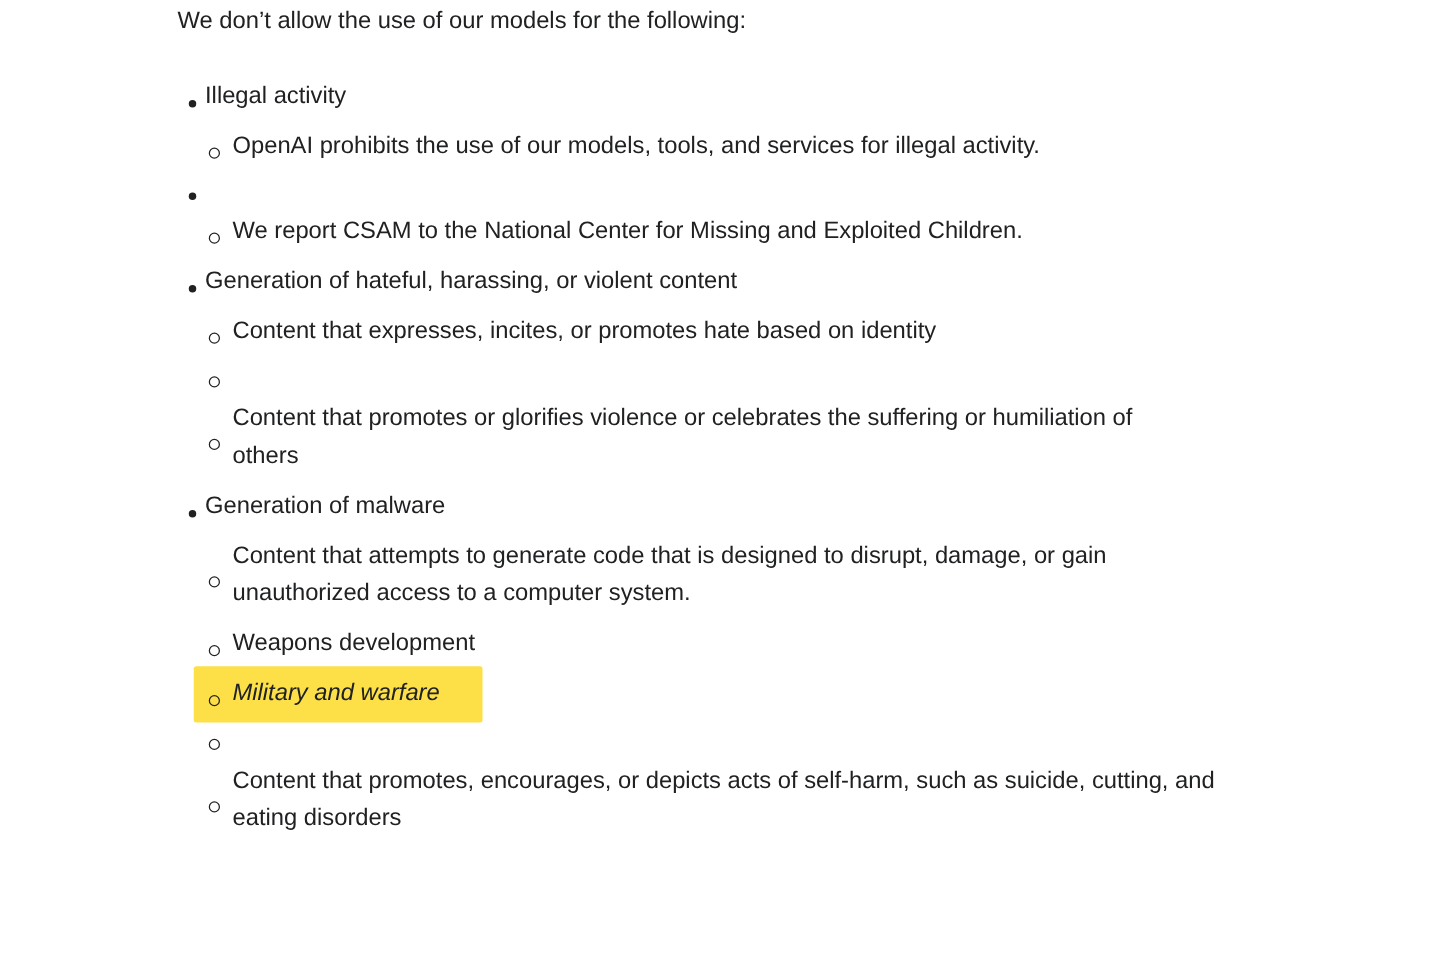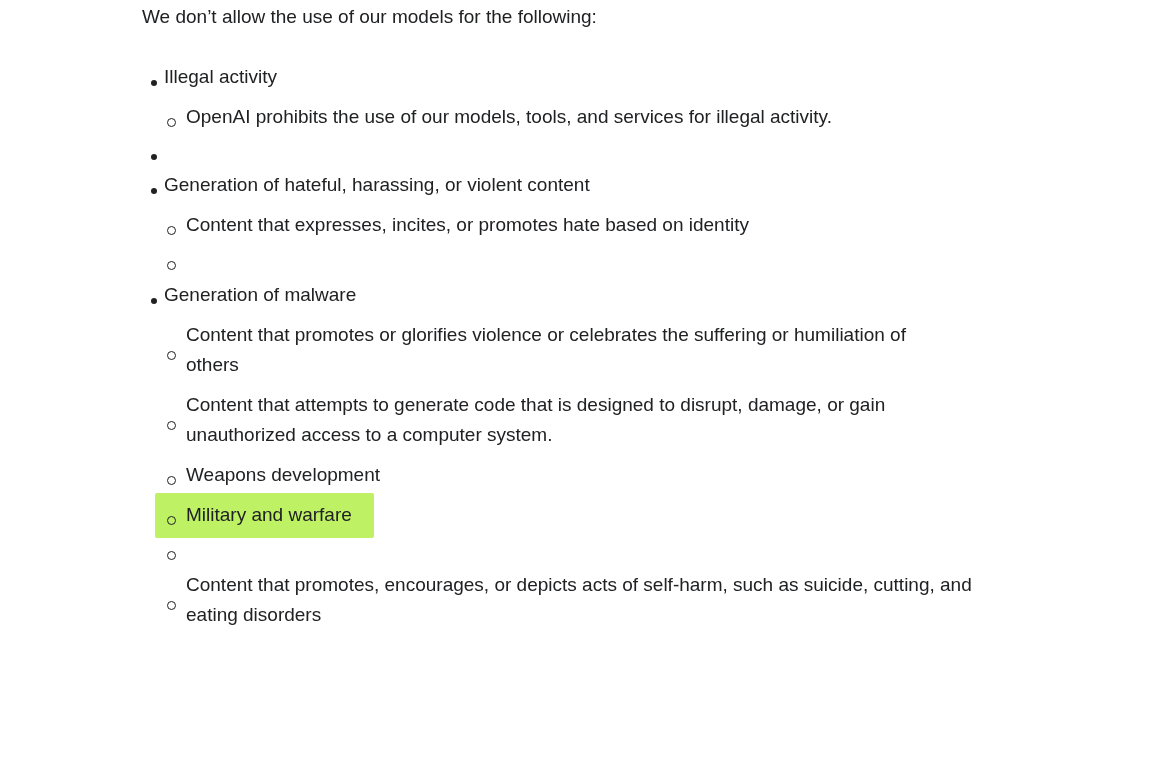--- a/index.html
+++ b/index.html
@@ -63,27 +63,28 @@
     margin: 11px 0 0 3px;
   }
   .li.sub .txt {
     max-width: 812px;
   }
   .li.sub.w-narrow .txt {
     max-width: 762px;
   }
   
   .li.sub.hl {
-    background: #bef264;
+    background: #fde047;
     width: fit-content;
     margin-left: 13px;          
     margin-top: -7px;
     margin-bottom: 2px;         
-    padding: 7px 22px 8px 9px;
+    padding: 7px 34px 8px 9px;
     border-radius: 2px;
+    font-style: italic;
   }
 </style>
 </head>
 <body>
 
 <div class="doc">
 
   <p class="intro">We don’t allow the use of our models for the following:</p>
 
   <div>
@@ -99,50 +100,56 @@
           <span class="circle"></span>
         </span>
       <span class="txt">OpenAI prohibits the use of our models, tools, and services for illegal activity.</span>
     </div>
 
     <div class="li top">
       <span class="marker">
           <span class="dot"></span>
         </span>
     </div>
+    <div class="li sub">
+      <span class="marker">
+          <span class="circle"></span>
+        </span>
+      <span class="txt">We report CSAM to the National Center for Missing and Exploited Children.</span>
+    </div>
 
     <div class="li top">
       <span class="marker">
           <span class="dot"></span>
         </span>
       <span class="txt">Generation of hateful, harassing, or violent content</span>
     </div>
     <div class="li sub">
       <span class="marker">
           <span class="circle"></span>
         </span>
       <span class="txt">Content that expresses, incites, or promotes hate based on identity</span>
     </div>
     <div class="li sub">
       <span class="marker">
           <span class="circle"></span>
         </span>
     </div>
+    <div class="li sub w-narrow">
+      <span class="marker">
+          <span class="circle"></span>
+        </span>
+      <span class="txt">Content that promotes or glorifies violence or celebrates the suffering or humiliation of others</span>
+    </div>
+
     <div class="li top">
       <span class="marker">
           <span class="dot"></span>
         </span>
       <span class="txt">Generation of malware</span>
-    </div>
-
-    <div class="li sub w-narrow">
-      <span class="marker">
-          <span class="circle"></span>
-        </span>
-      <span class="txt">Content that promotes or glorifies violence or celebrates the suffering or humiliation of others</span>
     </div>
     <div class="li sub">
       <span class="marker">
           <span class="circle"></span>
         </span>
       <span class="txt">Content that attempts to generate code that is designed to disrupt, damage, or gain unauthorized access to a computer system.</span>
     </div>
 
     <div class="li sub">
       <span class="marker">

